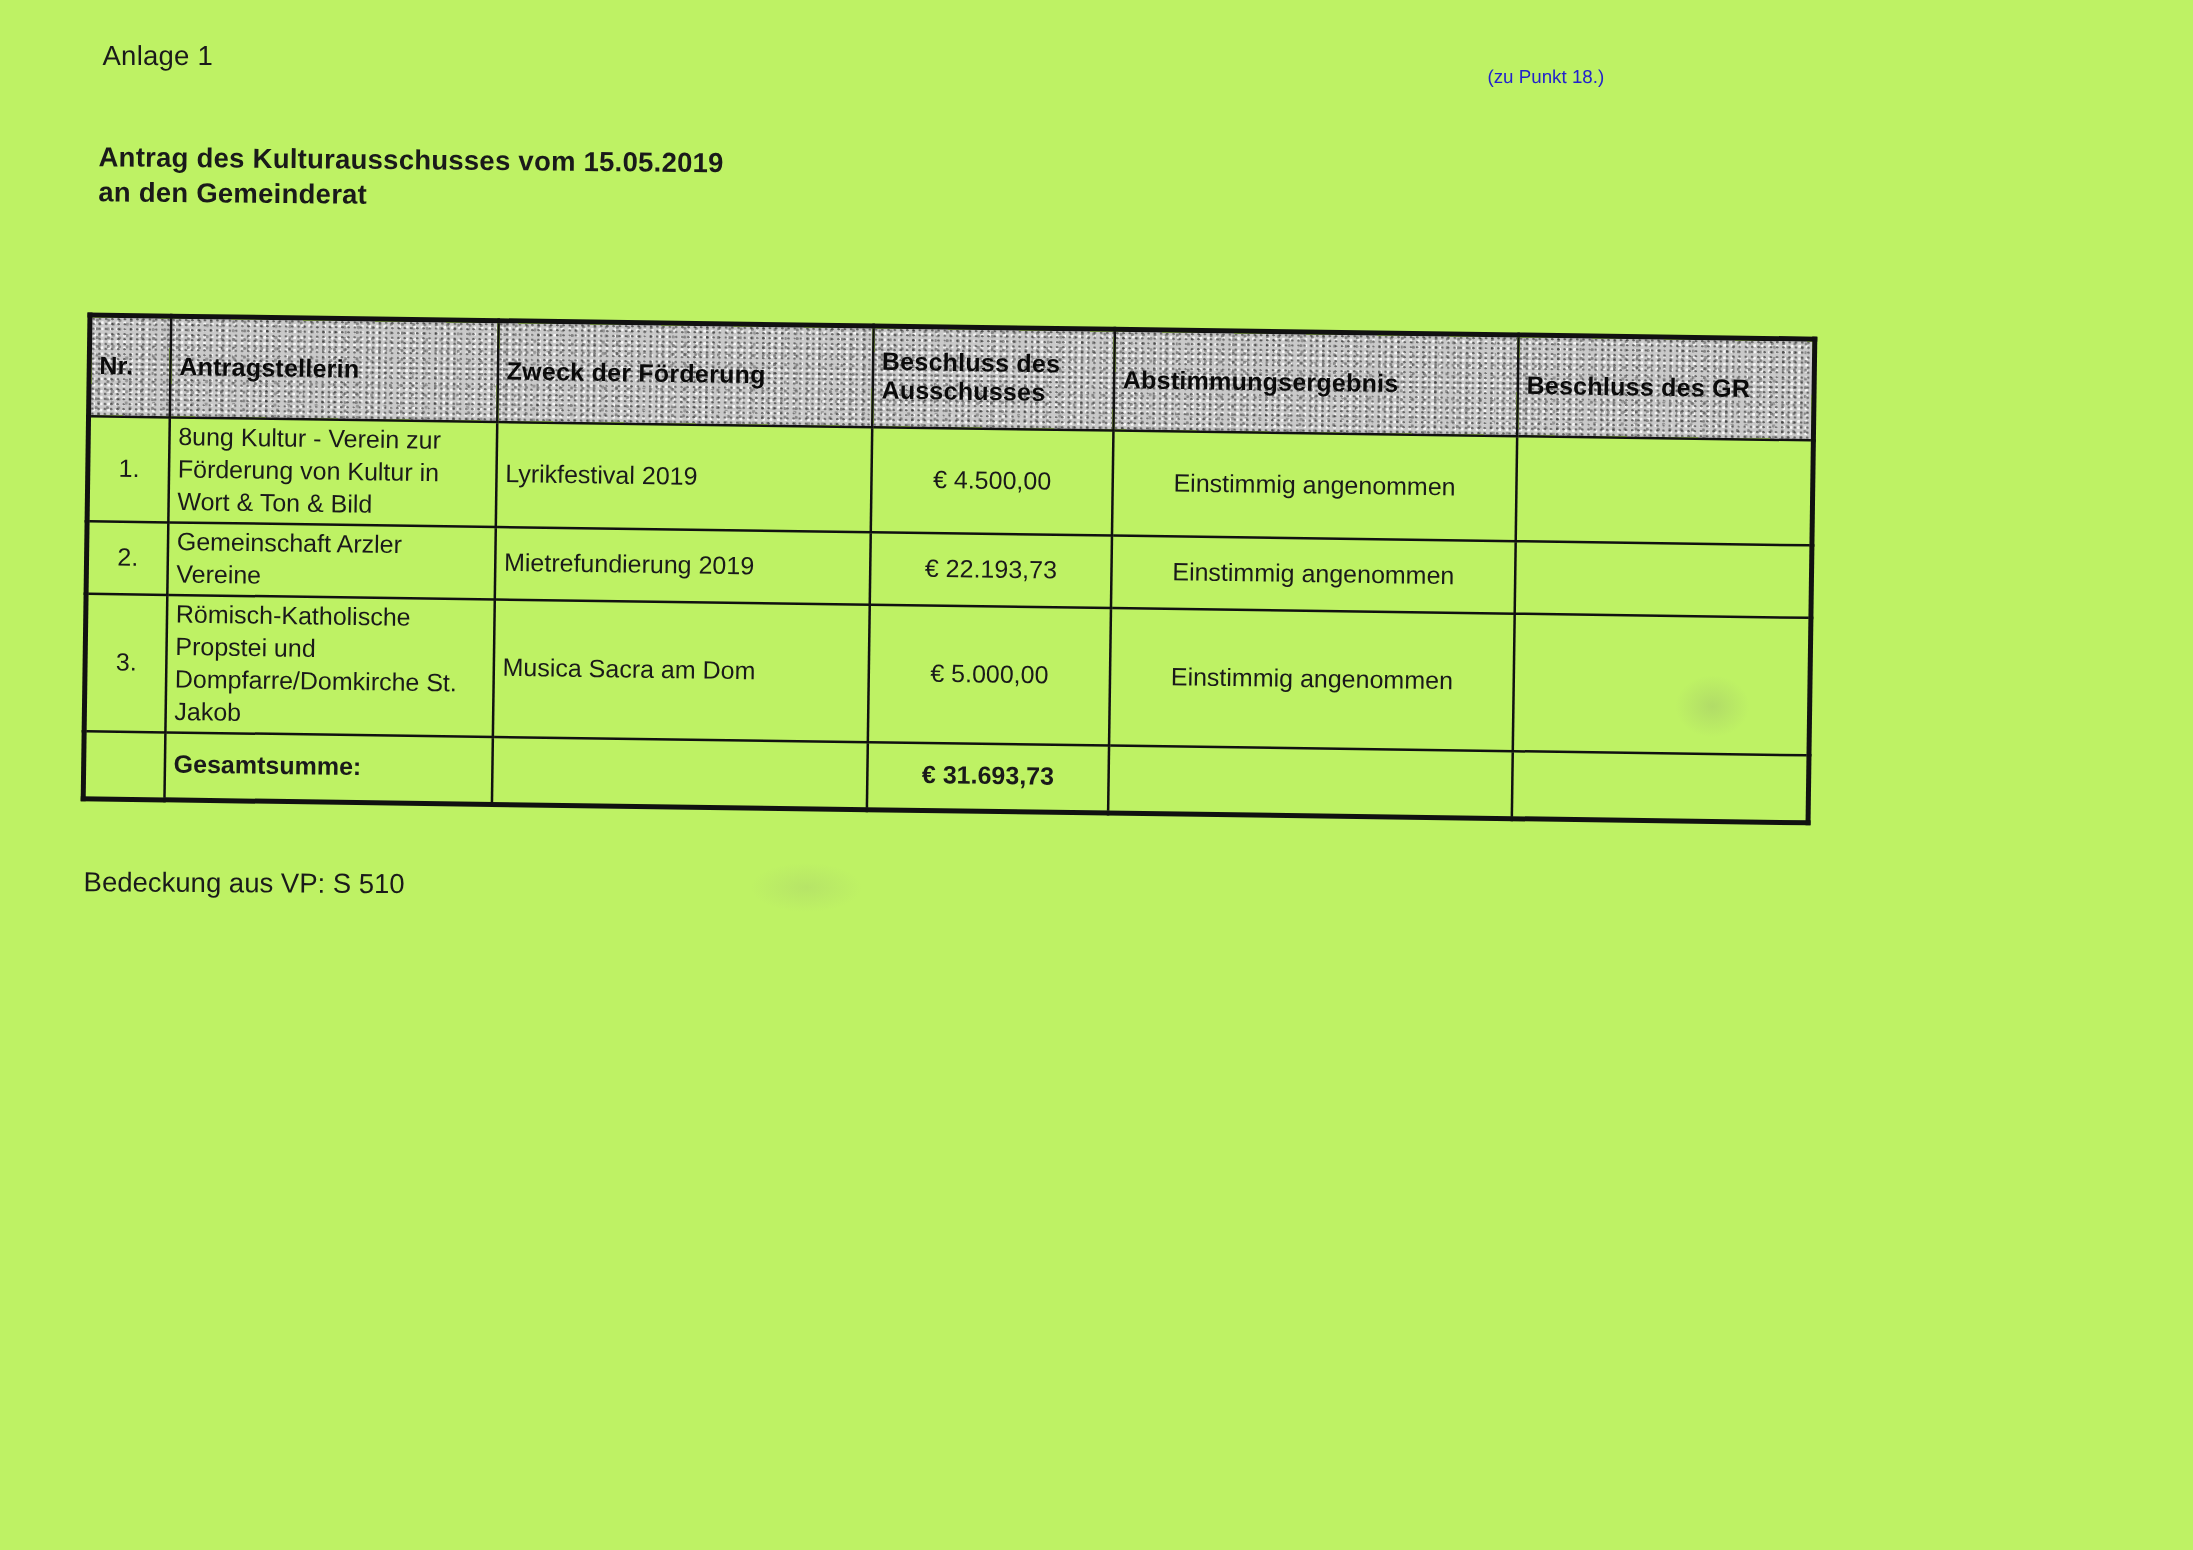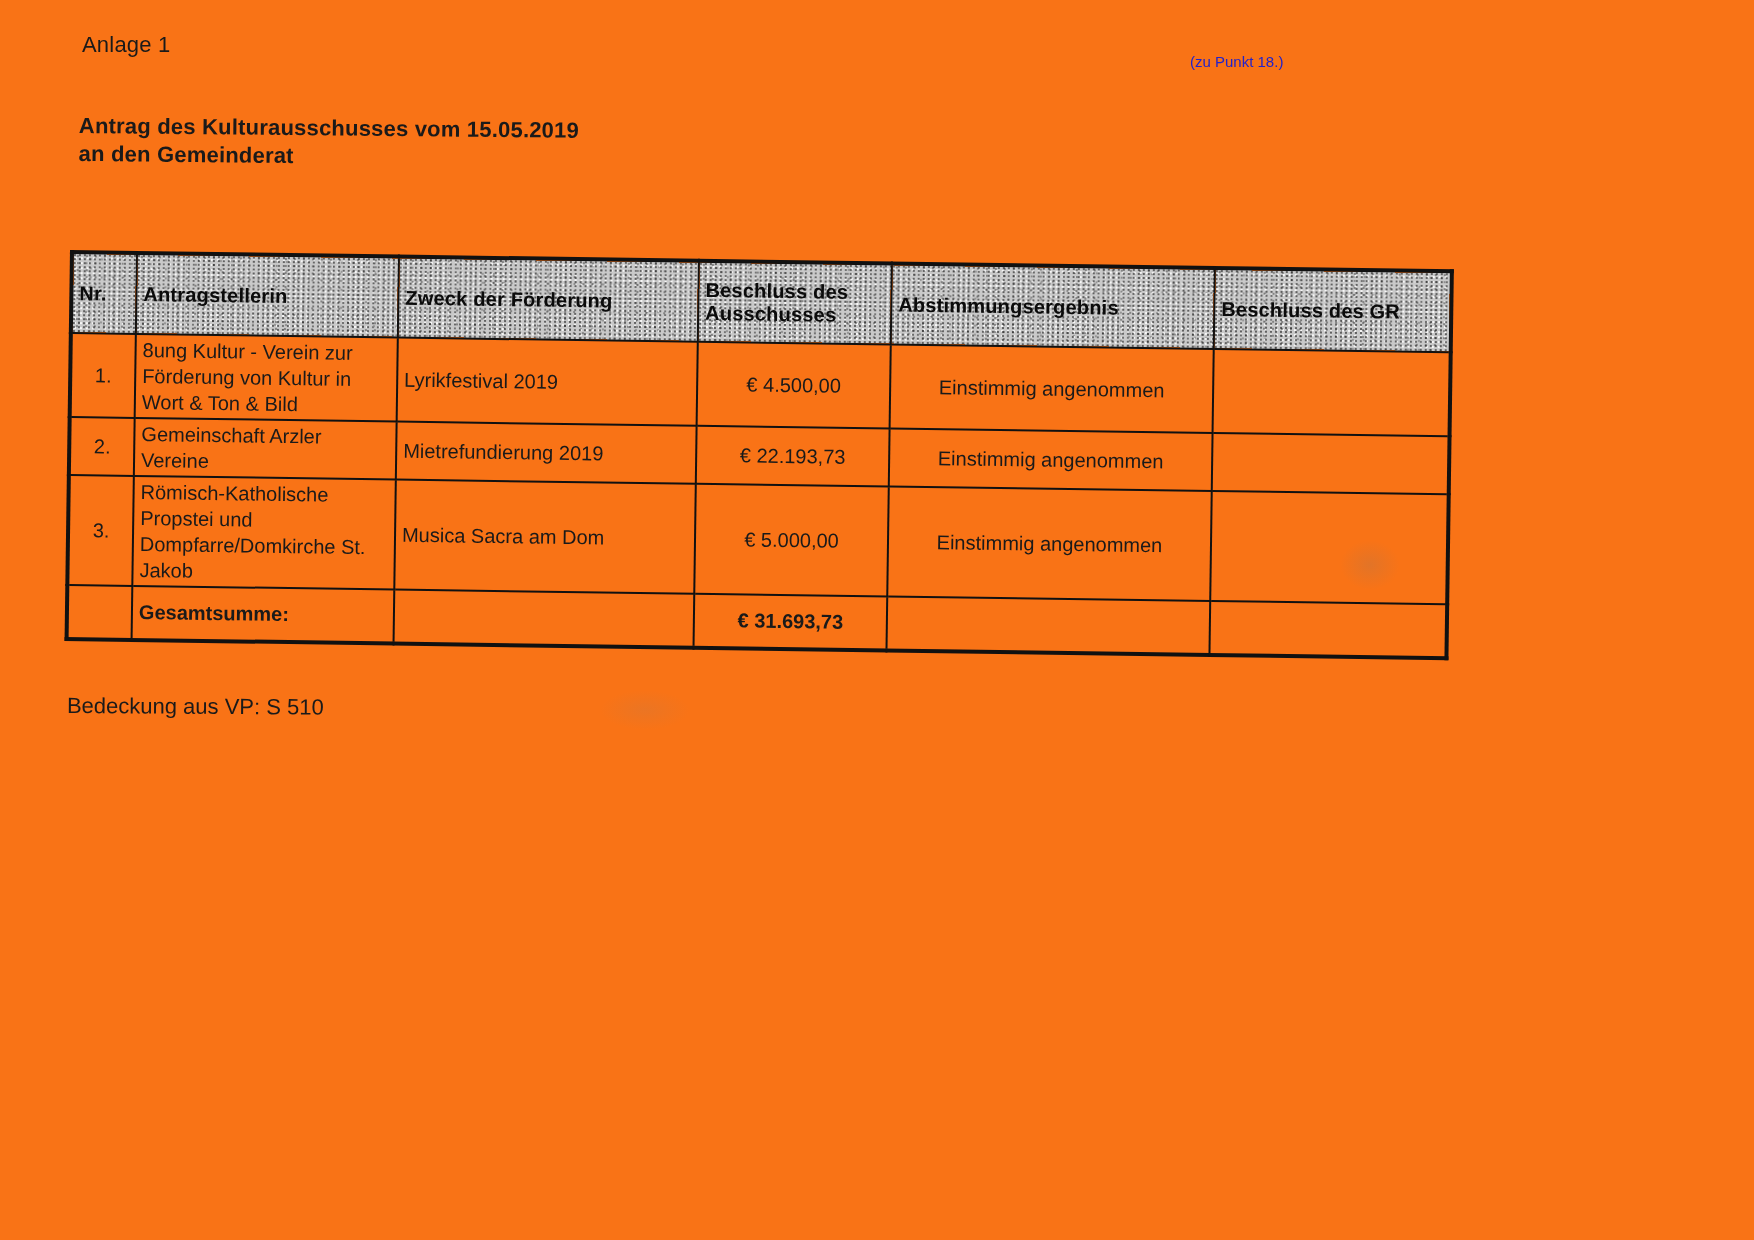--- a/index.html
+++ b/index.html
@@ -6,21 +6,21 @@
     margin: 0;
     padding: 0;
     background: #ffffff;
     font-family: "Liberation Sans", sans-serif;
     color: #1a1a1a;
   }
   .page {
     position: relative;
     width: 1754px;
     height: 1240px;
-    background: #f97316;
+    background: #bef264;
     overflow: hidden;
   }
   .anlage {
     position: absolute;
     left: 82px;
     top: 32px;
     font-size: 22px;
     letter-spacing: 0.2px;
   }
   .punkt {

